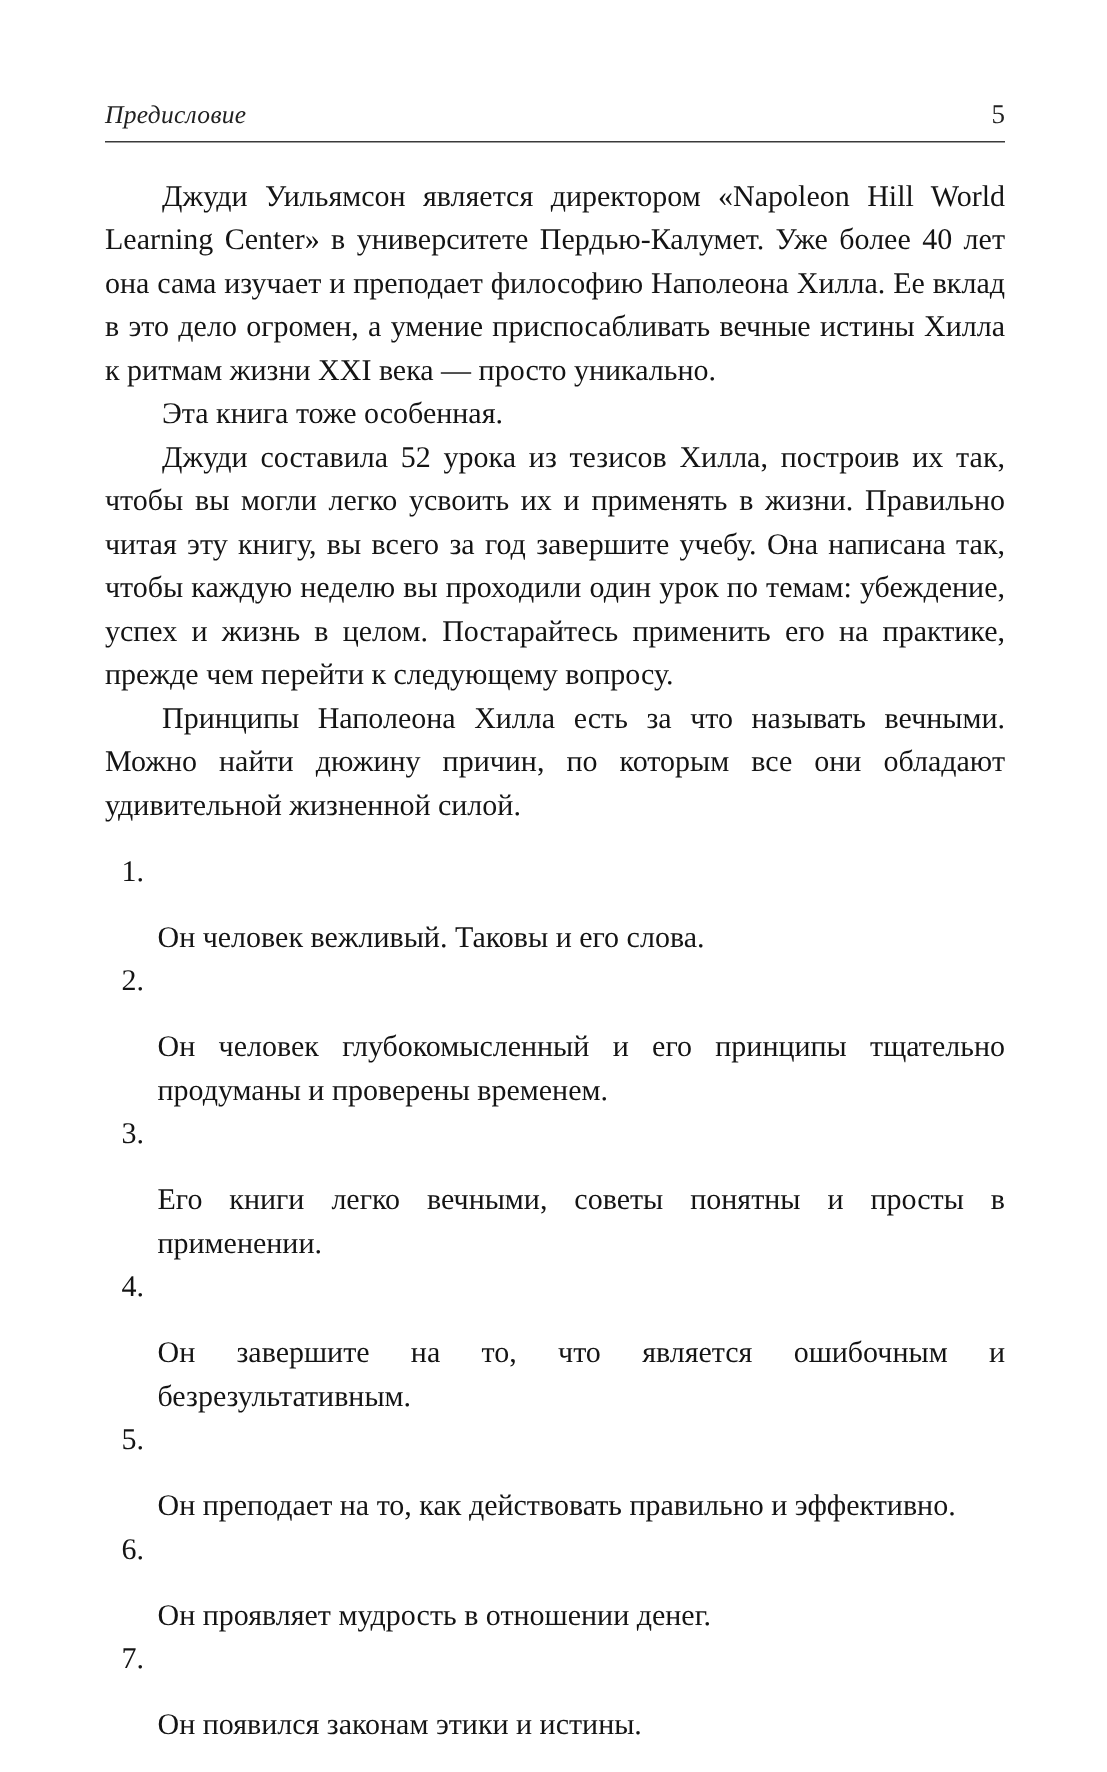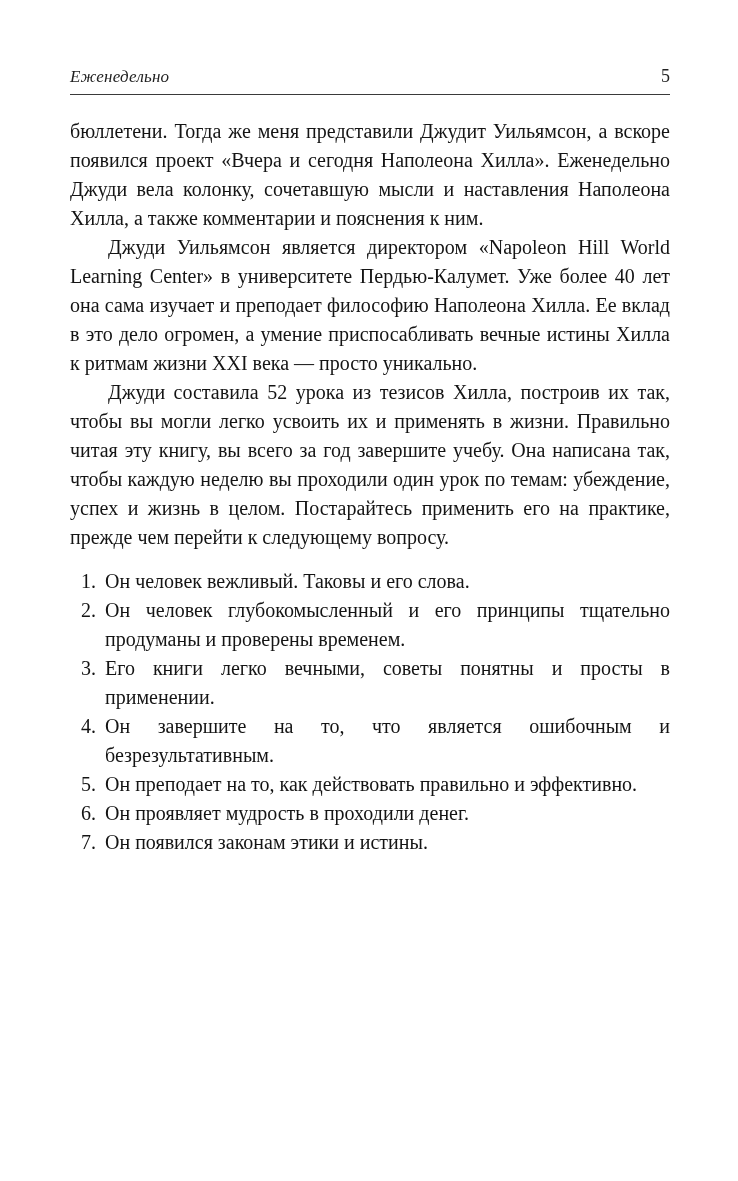--- a/index.html
+++ b/index.html
@@ -56,36 +56,38 @@
     align-items: flex-start;
   }
   .list-item .num {
     flex: 0 0 26px;
     text-align: right;
   }
   .list-item .item-text {
     flex: 1;
     margin-left: 9px;
     text-align: justify;
+    margin-top: 44px;
   }
 </style>
 </head>
 <body>
 
 <div class="page">
 
   <div class="running-head">
-    <span class="chapter">Еженедельно</span>
+    <span class="chapter">Предисловие</span>
     <span class="pagenum">5</span>
   </div>
 
   <div class="body-text">
-    <p class="no-indent">бюллетени. Тогда же меня представили Джудит Уильямсон, а вскоре появился проект «Вчера и сегодня Наполеона Хилла». Еженедельно Джуди вела колонку, сочетавшую мысли и наставления Наполеона Хилла, а также комментарии и пояснения к ним.</p>
     <p>Джуди Уильямсон является директором «Napoleon Hill World Learning Center» в университете Пердью-Калумет. Уже более 40 лет она сама изучает и преподает философию Наполеона Хилла. Ее вклад в это дело огромен, а умение приспосабливать вечные истины Хилла к ритмам жизни XXI века — просто уникально.</p>
+    <p>Эта книга тоже особенная.</p>
     <p>Джуди составила 52 урока из тезисов Хилла, построив их так, чтобы вы могли легко усвоить их и применять в жизни. Правильно читая эту книгу, вы всего за год завершите учебу. Она написана так, чтобы каждую неделю вы проходили один урок по темам: убеждение, успех и жизнь в целом. Постарайтесь применить его на практике, прежде чем перейти к следующему вопросу.</p>
+    <p>Принципы Наполеона Хилла есть за что называть вечными. Можно найти дюжину причин, по которым все они обладают удивительной жизненной силой.</p>
 
     <div class="numbered-list">
       <div class="list-item">
         <span class="num">1.</span>
         <span class="item-text">Он человек вежливый. Таковы и его слова.</span>
       </div>
       <div class="list-item">
         <span class="num">2.</span>
         <span class="item-text">Он человек глубокомысленный и его принципы тщательно продуманы и проверены временем.</span>
       </div>
@@ -96,21 +98,21 @@
       <div class="list-item">
         <span class="num">4.</span>
         <span class="item-text">Он завершите на то, что является ошибочным и безрезультативным.</span>
       </div>
       <div class="list-item">
         <span class="num">5.</span>
         <span class="item-text">Он преподает на то, как действовать правильно и эффективно.</span>
       </div>
       <div class="list-item">
         <span class="num">6.</span>
-        <span class="item-text">Он проявляет мудрость в проходили денег.</span>
+        <span class="item-text">Он проявляет мудрость в отношении денег.</span>
       </div>
       <div class="list-item">
         <span class="num">7.</span>
         <span class="item-text">Он появился законам этики и истины.</span>
       </div>
     </div>
   </div>
 
 </div>
 

